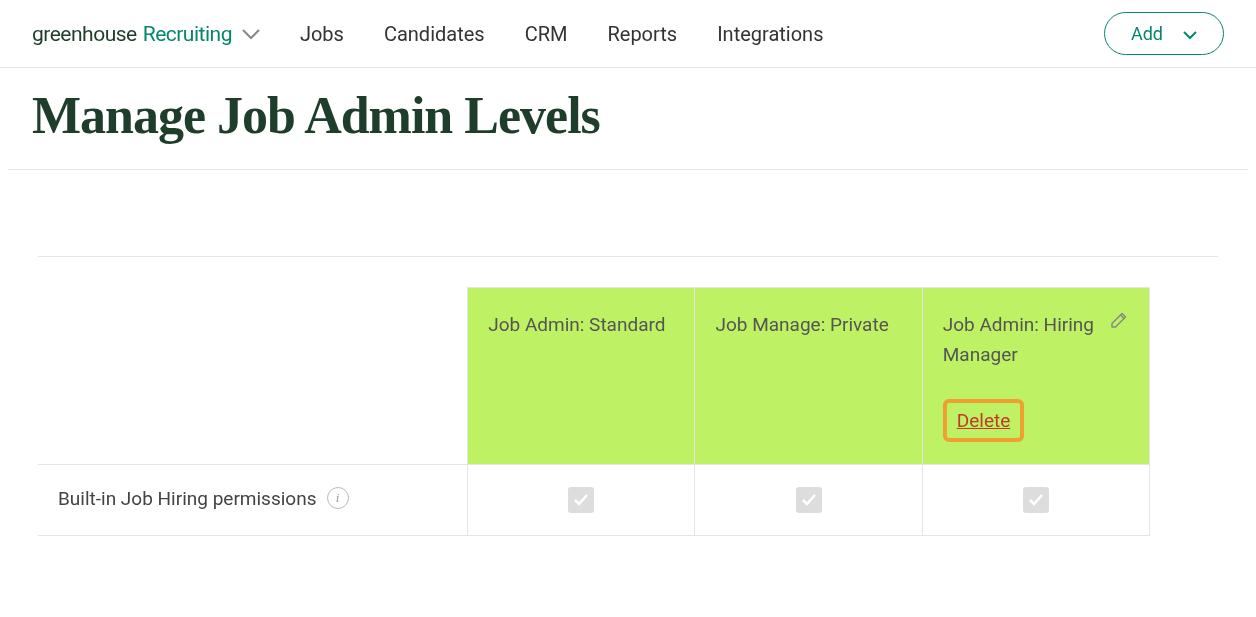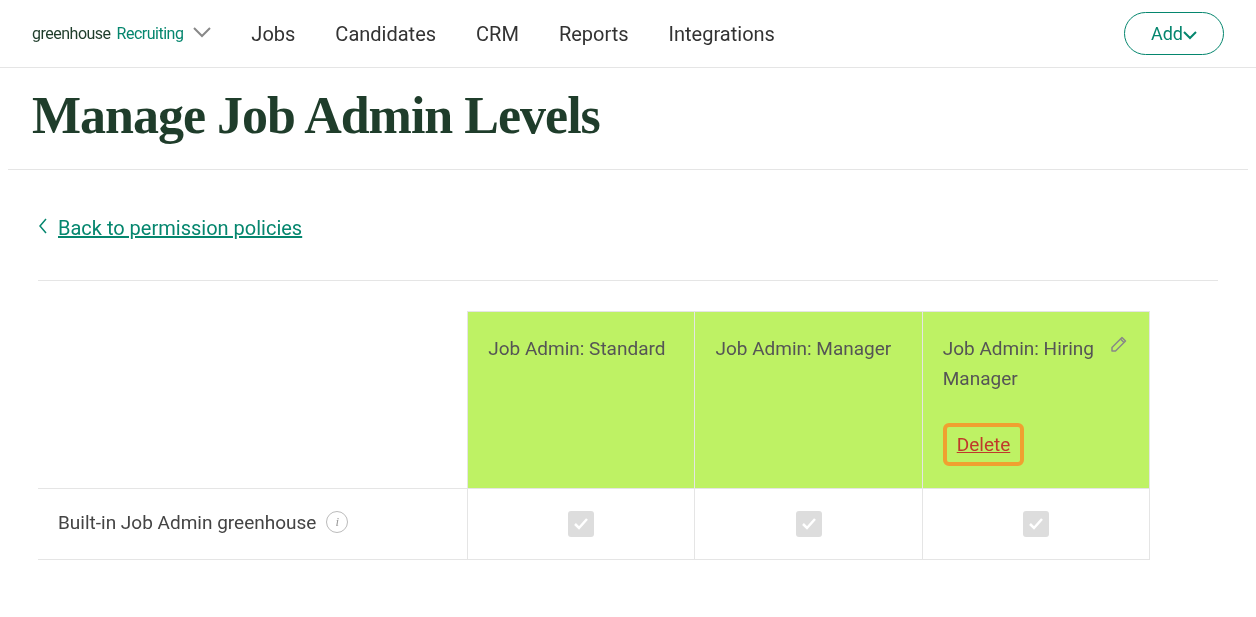--- a/index.html
+++ b/index.html
@@ -9,37 +9,37 @@
       display: flex;
       align-items: center;
       padding: 12px 32px;
       border-bottom: 1px solid #e5e5e5;
       gap: 40px;
     }
     .brand {
       display: flex;
       align-items: center;
       gap: 6px;
-      font-size: 16px;
+      font-size: 21px;
       font-weight: 400;
     }
     .brand .g1 { color: #1f3d2b; letter-spacing: -0.5px; }
     .brand .g2 { color: #05866e; letter-spacing: -0.5px; }
     .brand-chevron { color: #888; margin-left: 4px; }
     .nav { display: flex; gap: 40px; flex: 1; }
     .nav-item { font-size: 20px; color: #333; cursor: pointer; }
     .add-btn {
       border: 1.5px solid #05866e;
       color: #05866e;
       border-radius: 999px;
       padding: 10px 26px;
       font-size: 18px;
       display: flex;
       align-items: center;
-      gap: 0;
+      gap: 20px;
       cursor: pointer;
       background: #fff;
     }
     
     .page-title-wrap { padding: 18px 32px 0 32px; }
     .page-title {
       font-family: Georgia, "Times New Roman", serif;
       font-size: 52px;
       font-weight: 700;
       color: #1f3d2b;
@@ -132,44 +132,36 @@
         </svg>
     </span>
   </div>
 </div>
 
 <div class="page-title-wrap">
   <h1 class="page-title">Manage Job Admin Levels</h1>
 </div>
 
 <div class="content">
-  <div class="backlink">
-    <span class="chev">
-      <svg width="10" height="16" viewBox="0 0 10 16" fill="none">
-          <path d="M8 1 L2 8 L8 15" stroke="#05866e" stroke-width="1.5" fill="none"></path>
-        </svg>
-    </span>
-    <span class="txt">Back to permission policies</span>
-  </div>
   
   <div class="divider"></div>
   
   <div class="table-wrap">
     <table>
       <thead>
         <tr>
           <th class="empty rowhead-cell"></th>
           <th>
             <div class="col-head">
               <div class="col-title">Job Admin: Standard</div>
             </div>
           </th>
           <th>
             <div class="col-head">
-              <div class="col-title">Job Admin: Manager</div>
+              <div class="col-title">Job Manage: Private</div>
             </div>
           </th>
           <th>
             <div class="col-head">
               <span class="edit-icon">
                 <svg width="20" height="20" viewBox="0 0 20 20" fill="none">
                   <path d="M3 17 L3 13.5 L13 3.5 L16.5 7 L6.5 17 Z" stroke="#888" stroke-width="1.5" fill="none" stroke-linejoin="round"></path>
                   <path d="M11.5 5 L15 8.5" stroke="#888" stroke-width="1.5"></path>
                 </svg>
               </span>
@@ -178,21 +170,21 @@
                 <span class="delete-link">Delete</span>
               </div>
             </div>
           </th>
         </tr>
       </thead>
       <tbody>
         <tr>
           <td class="rowhead-cell">
             <div class="rowhead">
-              <span>Built-in Job Admin greenhouse</span>
+              <span>Built-in Job Hiring permissions</span>
               <span class="info-circle">i</span>
             </div>
           </td>
           <td class="check-cell">
             <span class="check">
               <svg viewBox="0 0 16 16">
                   <path d="M2 8 L6 12 L14 3" stroke="#fff" stroke-width="2.5" fill="none"></path>
                 </svg>
             </span>
           </td>

